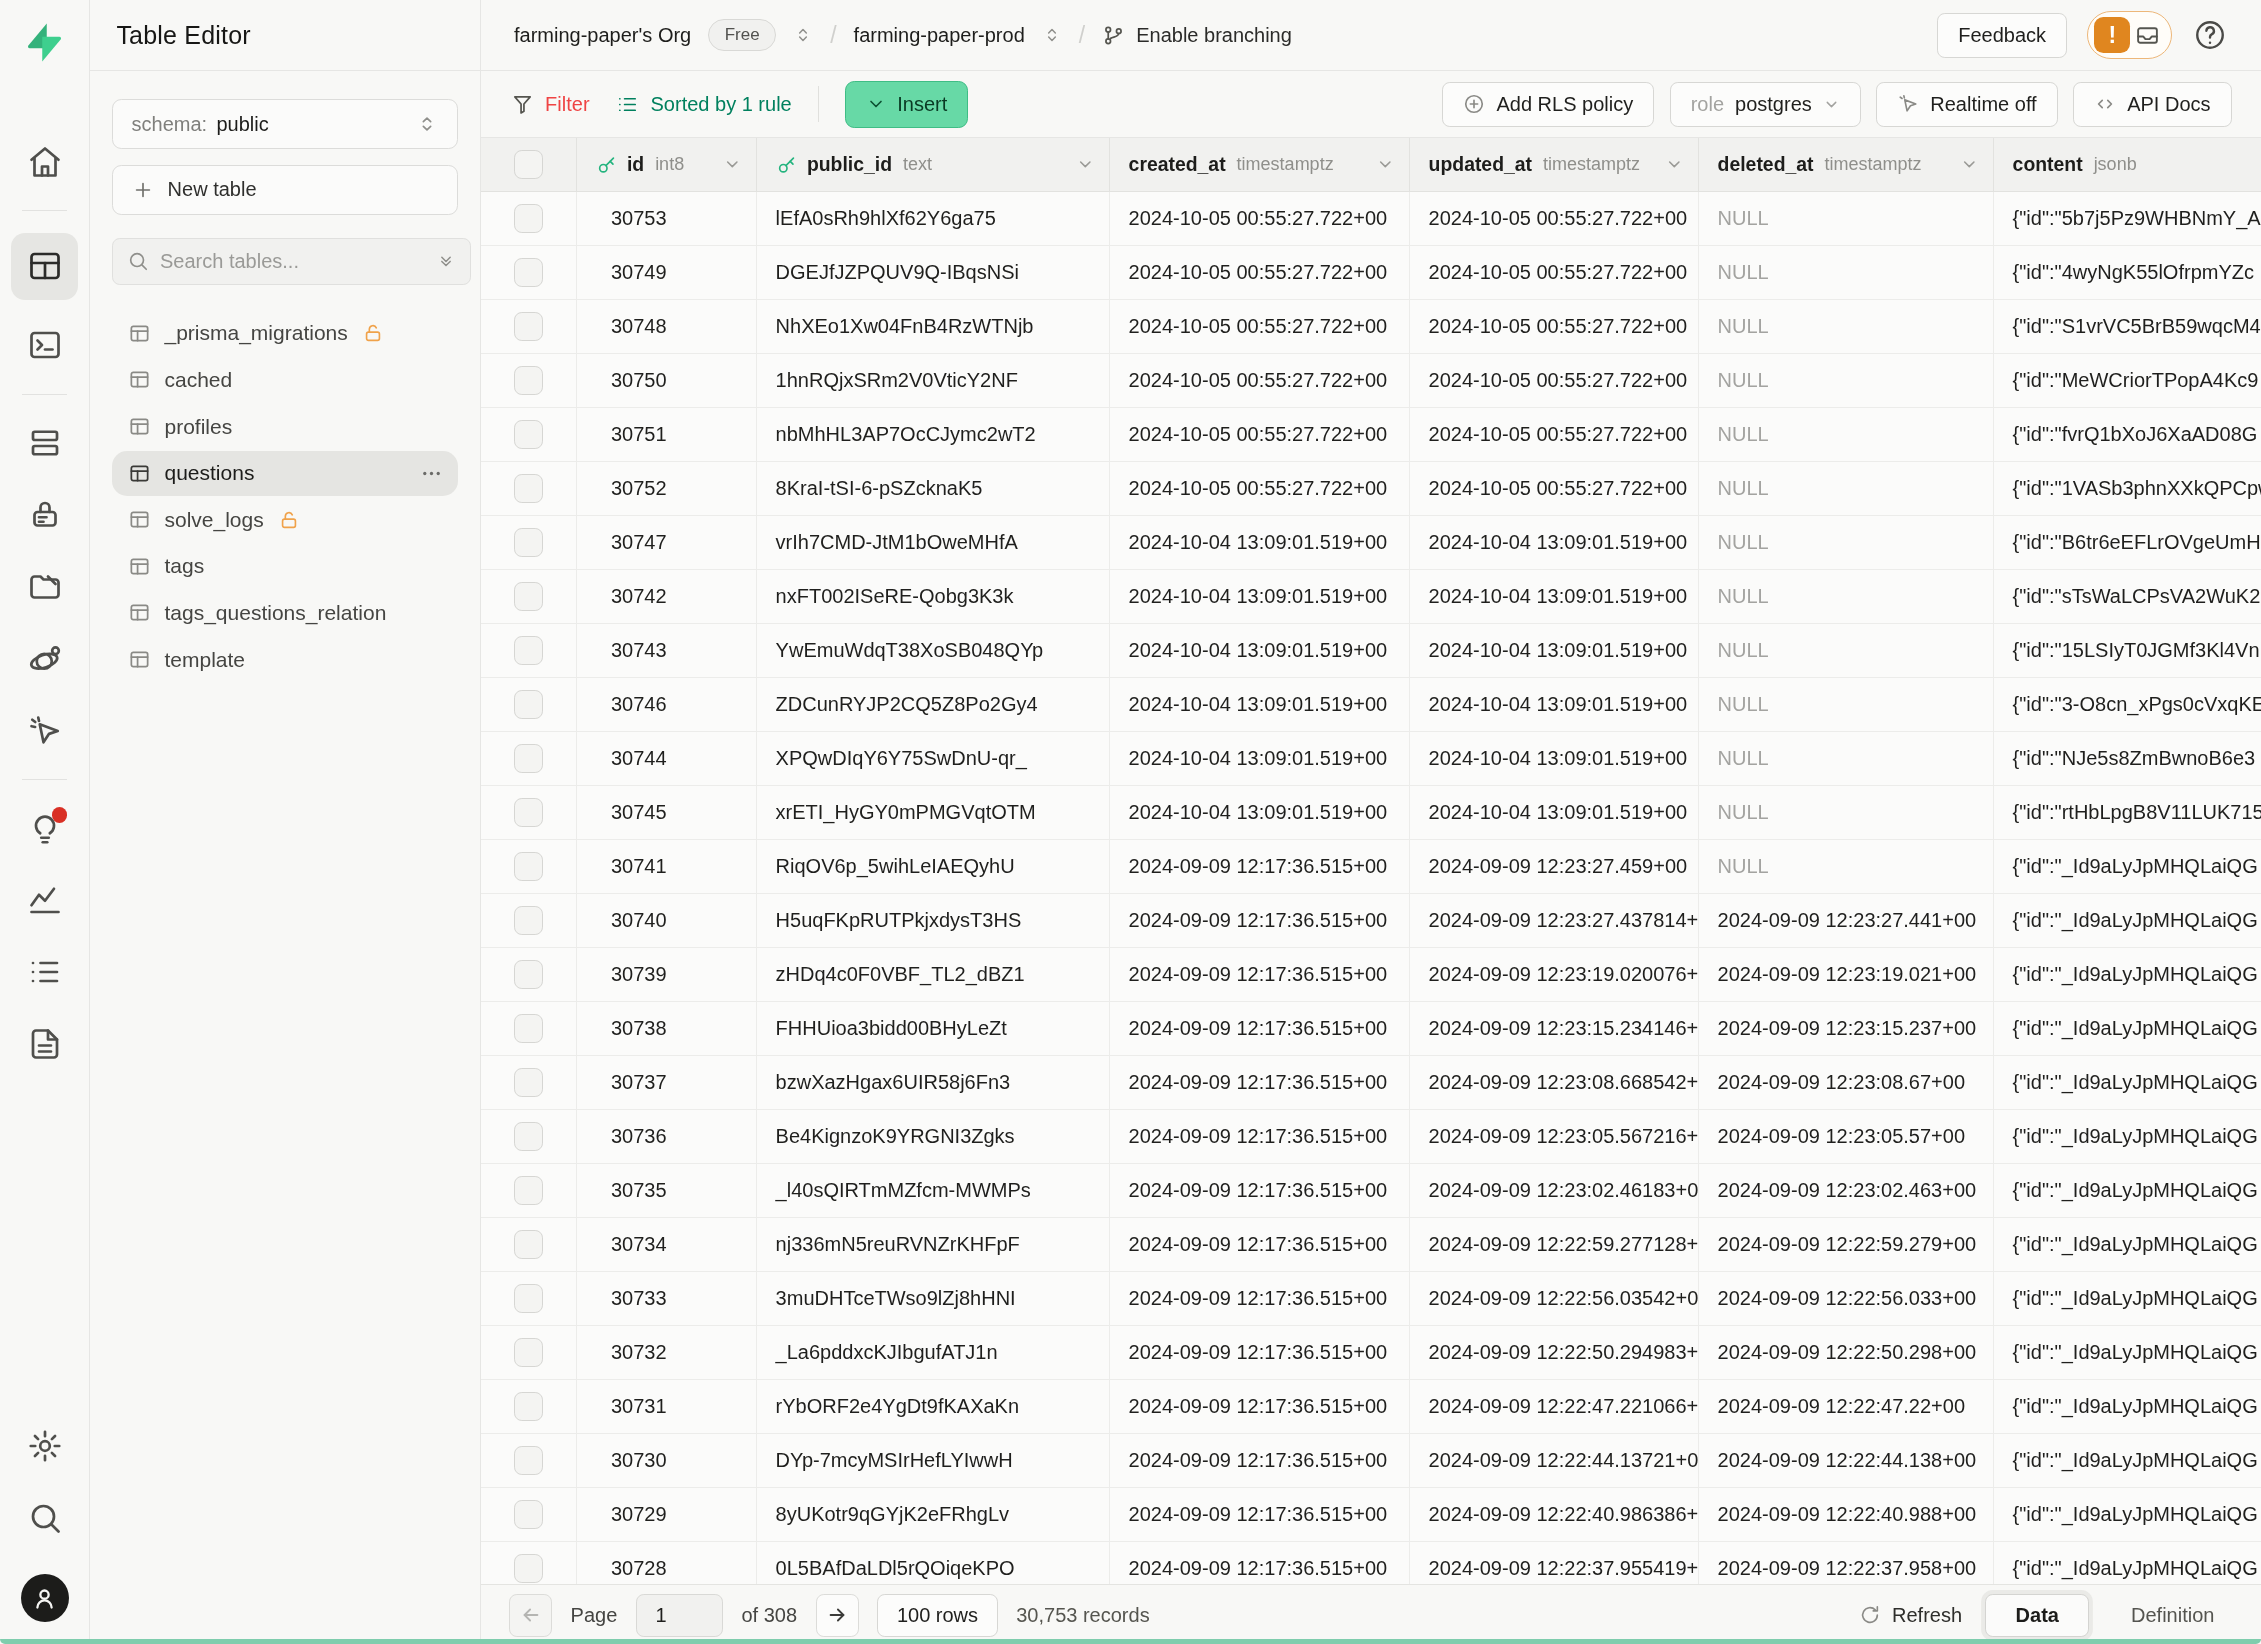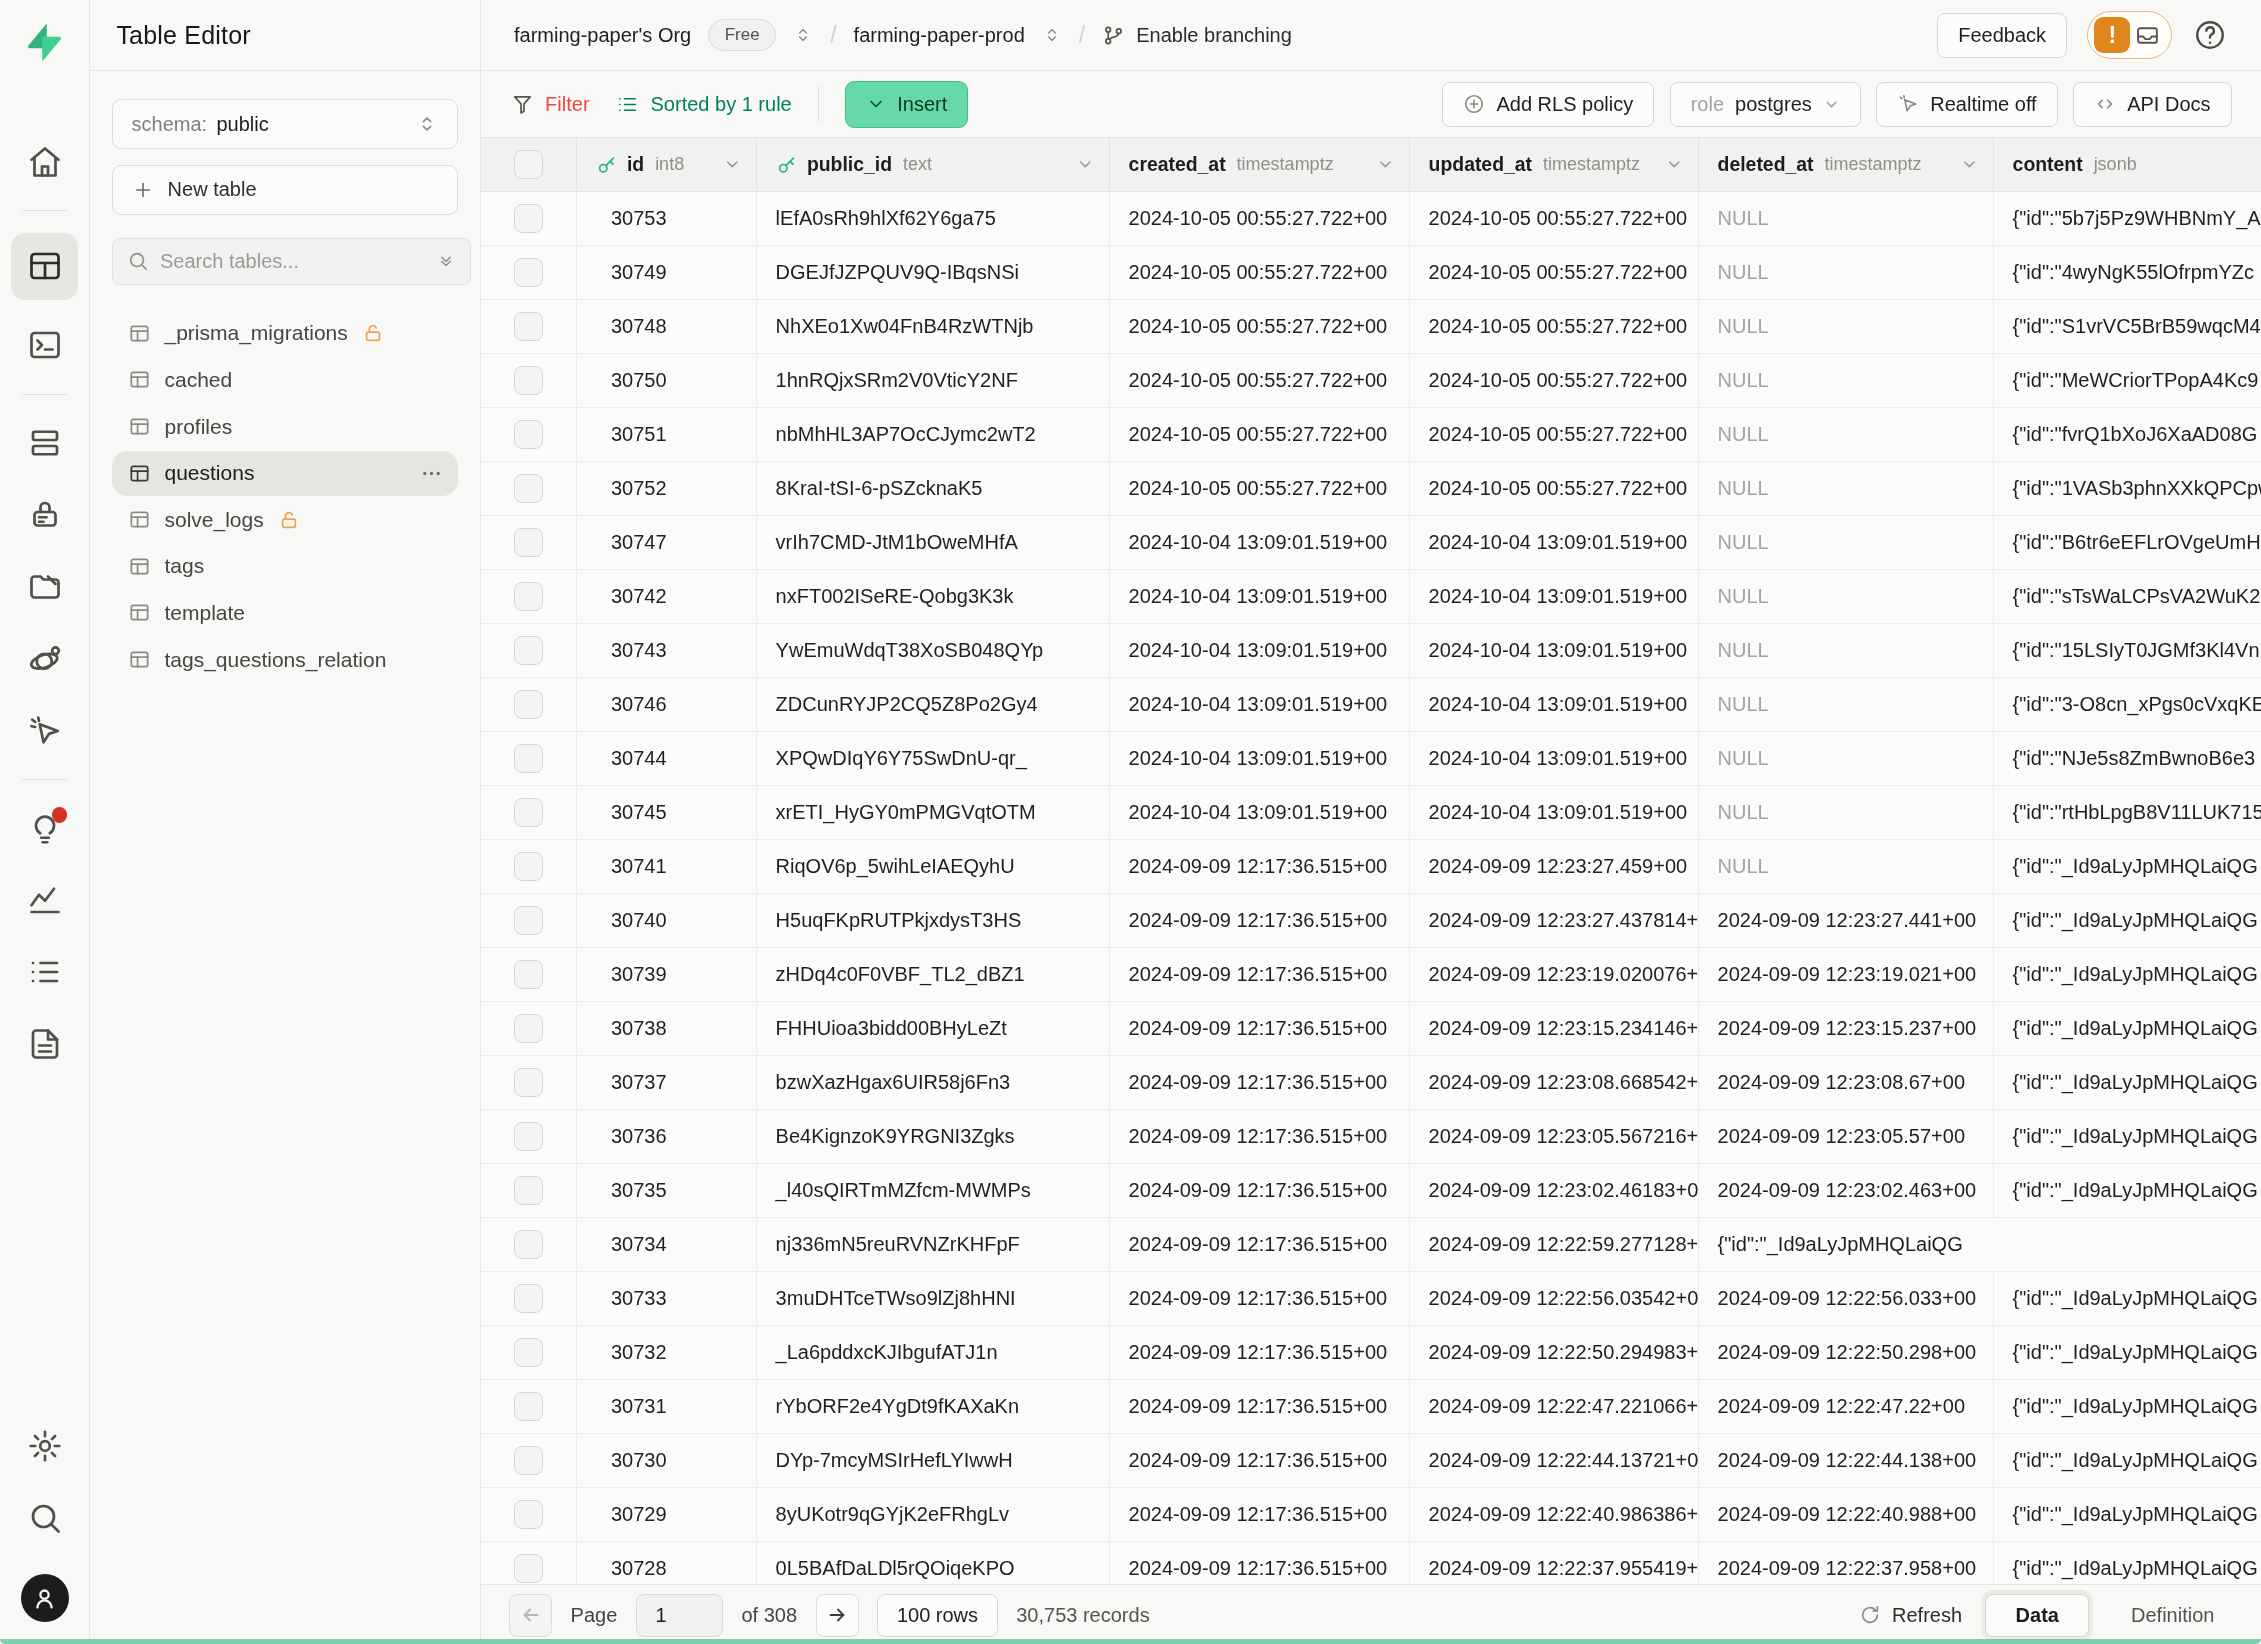--- a/index.html
+++ b/index.html
@@ -390,29 +390,29 @@
             <path d="M10 9.5v10"></path>
           </svg>
           <span class="side-label">tags</span>
         </div>
         <div class="side-item">
           <svg class="tbl" viewBox="0 0 24 24" fill="none" stroke="currentColor" stroke-width="1.8" stroke-linecap="round" stroke-linejoin="round">
             <rect x="3.5" y="4.5" width="17" height="15" rx="2"></rect>
             <path d="M3.5 9.5h17"></path>
             <path d="M10 9.5v10"></path>
           </svg>
-          <span class="side-label">template</span>
+          <span class="side-label">tags_questions_relation</span>
         </div>
         <div class="side-item">
           <svg class="tbl" viewBox="0 0 24 24" fill="none" stroke="currentColor" stroke-width="1.8" stroke-linecap="round" stroke-linejoin="round">
             <rect x="3.5" y="4.5" width="17" height="15" rx="2"></rect>
             <path d="M3.5 9.5h17"></path>
             <path d="M10 9.5v10"></path>
           </svg>
-          <span class="side-label">tags_questions_relation</span>
+          <span class="side-label">template</span>
         </div>
       </div>
   </div>
 </div>
 
 <div class="main">
 
   <div class="main-header">
     <span class="crumb">farming-paper's Org</span>
     <span class="pill">Free</span>
@@ -1028,20 +1028,23 @@
           </div>
           <div class="cell col1">
             <span class="val">nj336mN5reuRVNZrKHFpF</span>
           </div>
           <div class="cell col2">
             <span class="val">2024-09-09 12:17:36.515+00</span>
           </div>
           <div class="cell col3">
             <span class="val">2024-09-09 12:22:59.277128+00</span>
           </div>
+          <div class="cell col4">
+            <span class="val">2024-09-09 12:22:59.279+00</span>
+          </div>
           <div class="cell col5">
             <span class="val">{"id":"_Id9aLyJpMHQLaiQG</span>
           </div>
         </div>
         <div class="grow">
           <div class="ccheck">
             <div class="checkbox"></div>
           </div>
           <div class="cell col0">
             <span class="val">30733</span>

